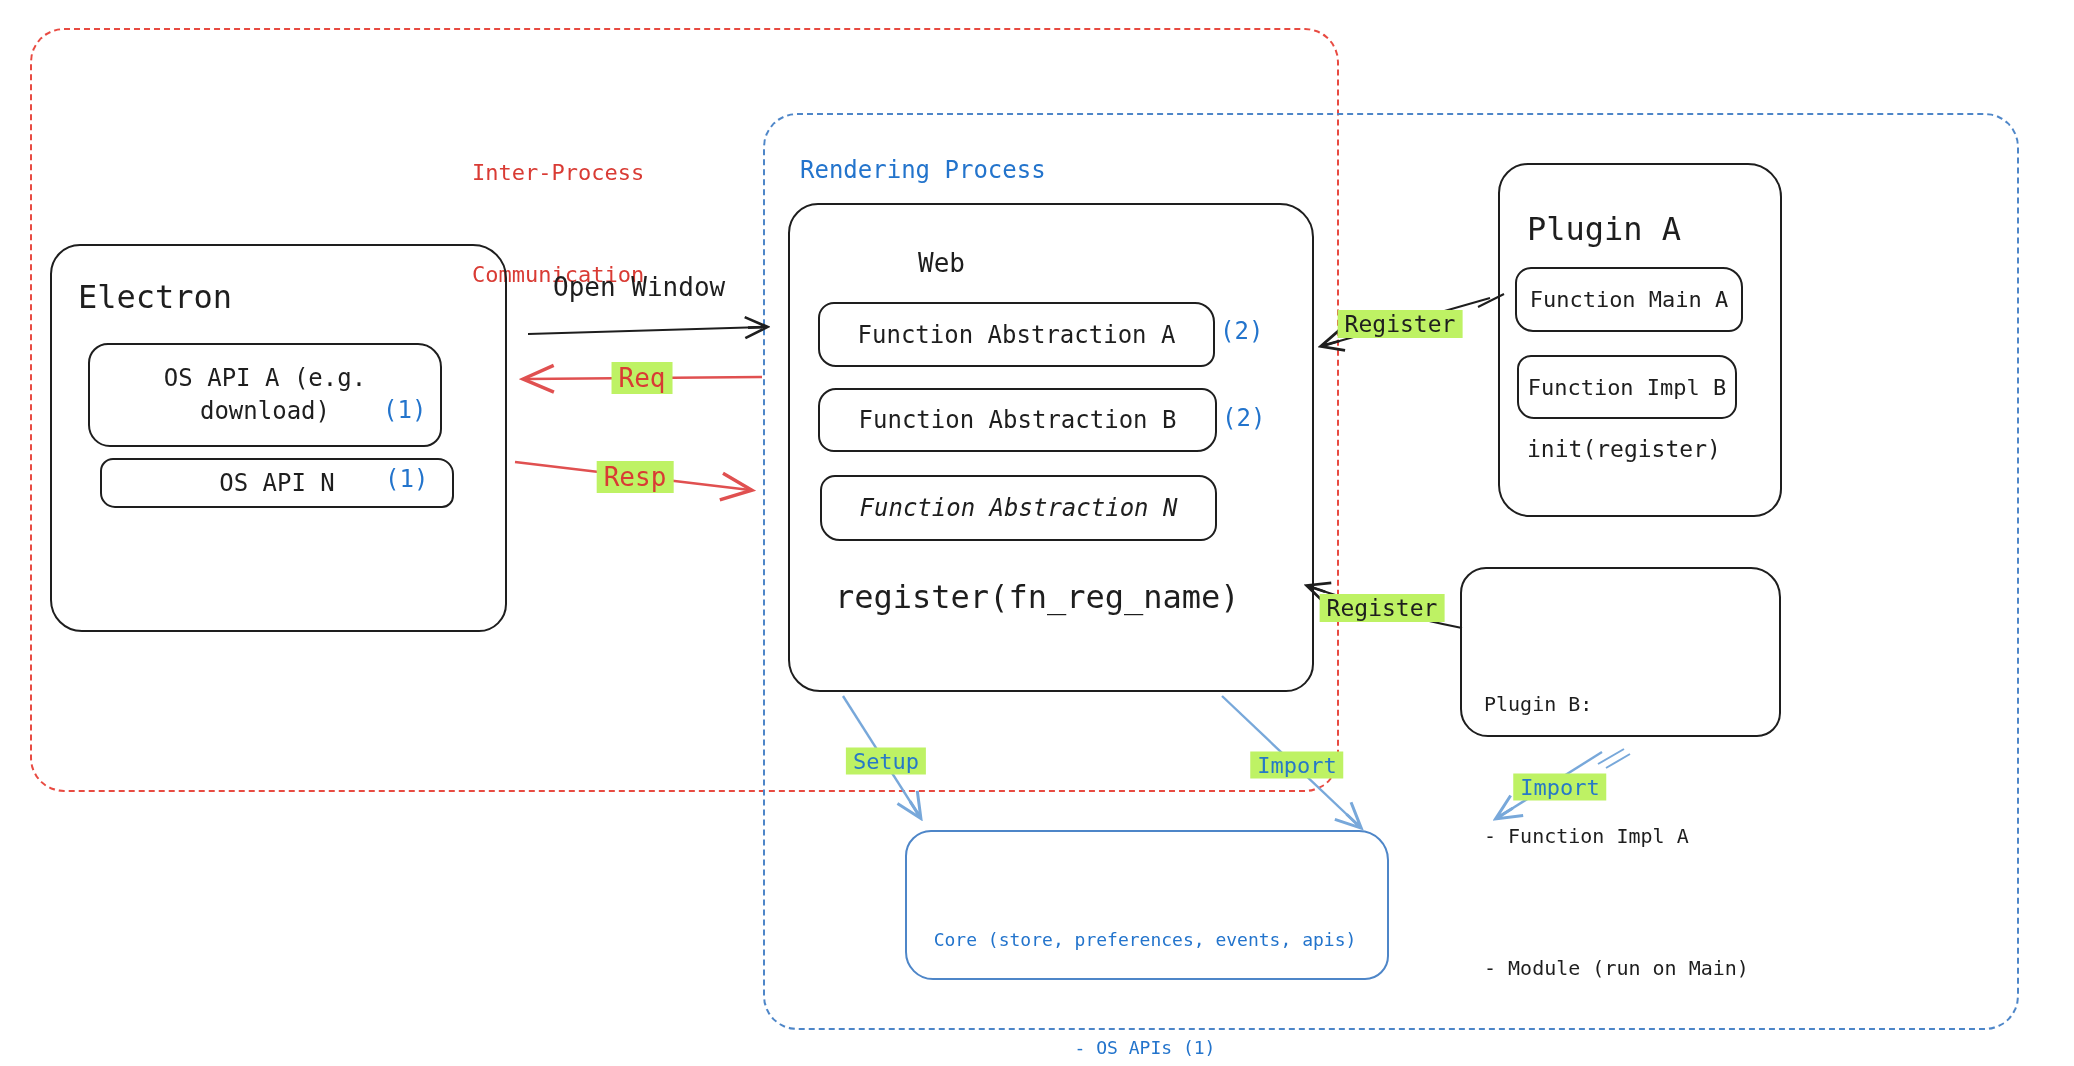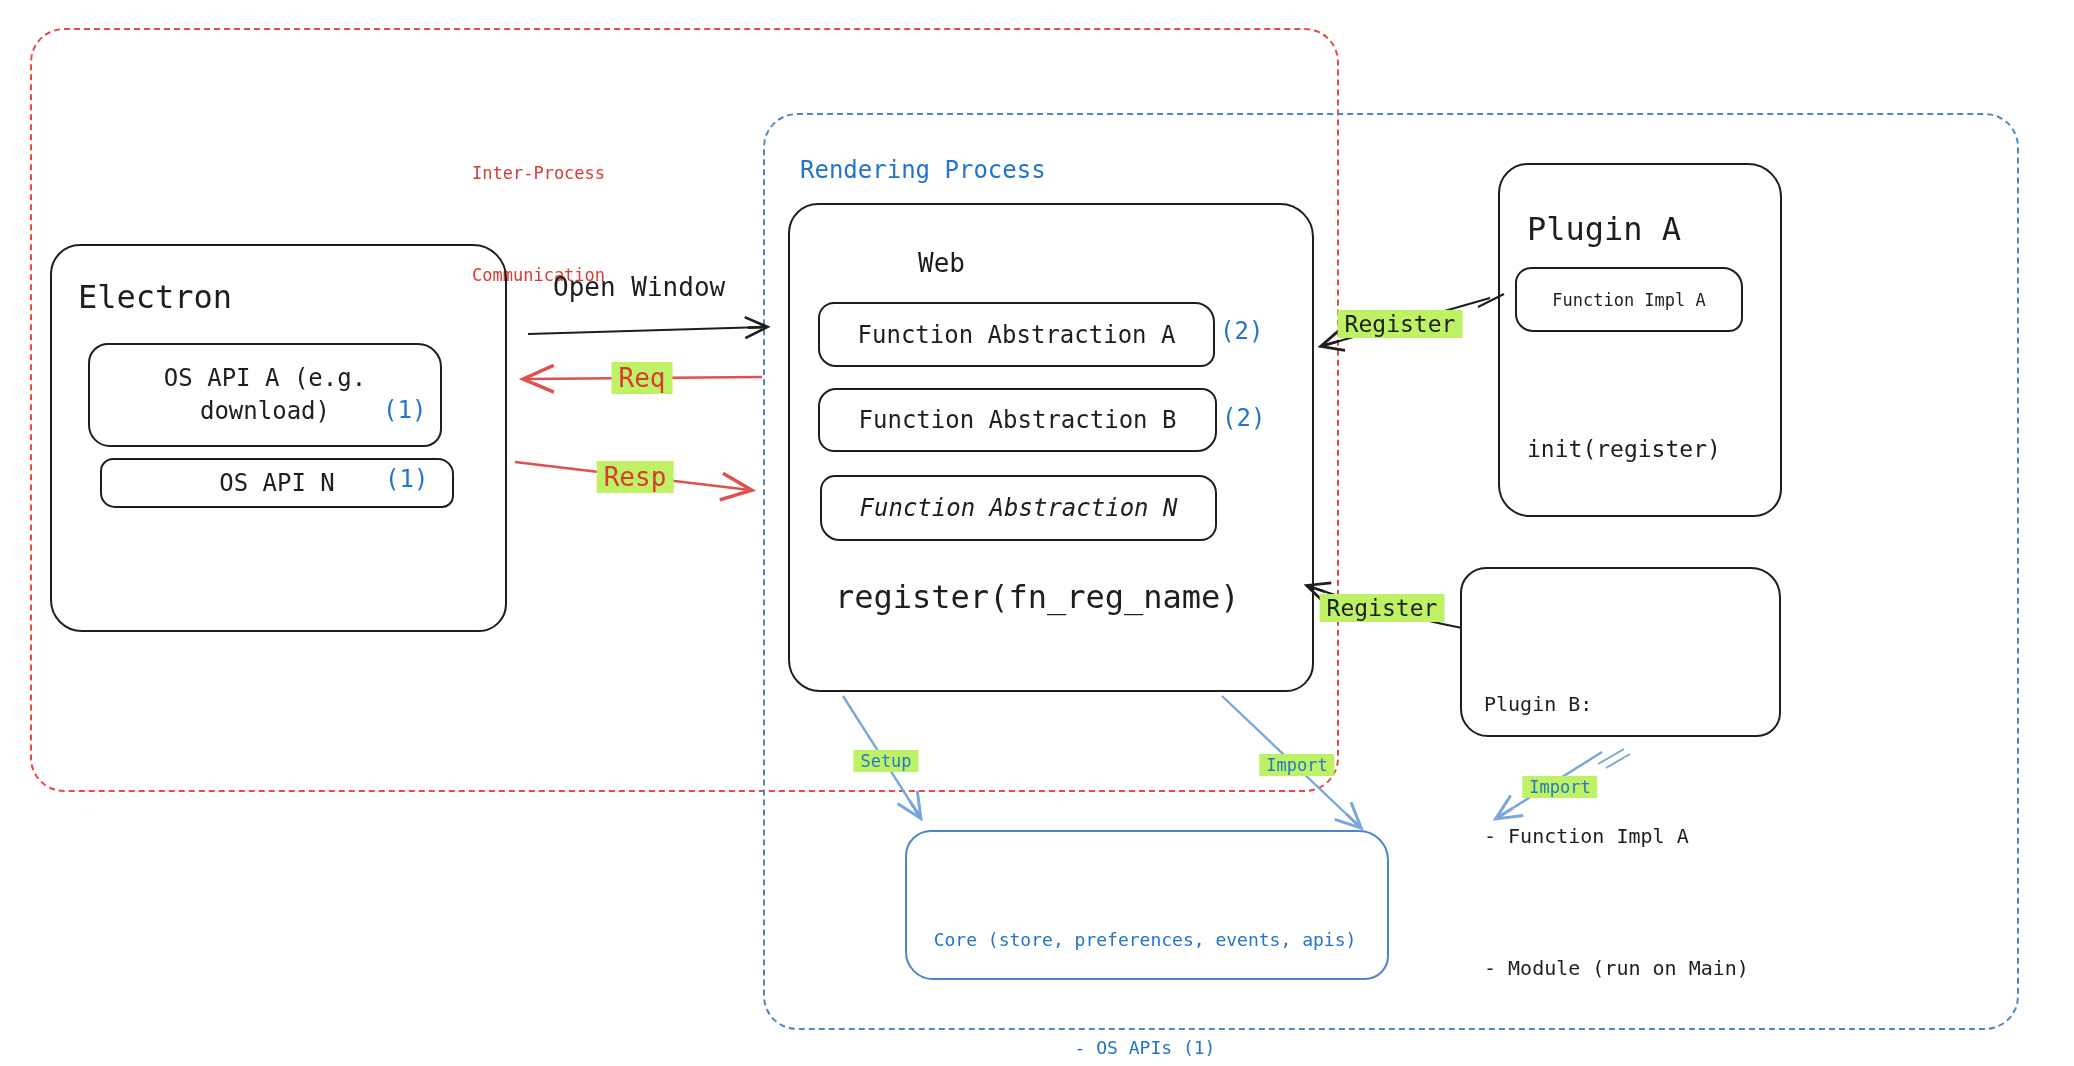--- a/index.html
+++ b/index.html
@@ -15,21 +15,21 @@
   .lbl{position:absolute;white-space:pre;}
   .lbl-on-line{position:absolute;transform:translate(-50%,-50%);background:#bef264;padding:1px 7px;white-space:pre;}
   .red-t{color:#d93b34;}
   .blue-t{color:#2374cc;}
   .lightblue-t{color:#2779c7;}
   svg.connectors{position:absolute;left:0;top:0;width:2074px;height:1066px;pointer-events:none;}
   .f26{font-size:26px;}
   .f25{font-size:32px;}
   .f24{font-size:24px;}
   .f23{font-size:23px;}
-  .f22{font-size:17px;}
+  .f22{font-size:22px;}
   .f20{font-size:20px;}
   .f18{font-size:18px;}
 </style>
 </head>
 <body>
 
 <div class="canvas">
 
   <div class="dash-red" style="left:30px;top:28px;width:1305px;height:760px;"></div>
   <div class="lbl red-t f22" style="left:472px;top:88px;line-height:34px;">
@@ -72,21 +72,24 @@
   <div class="pill" style="left:820px;top:475px;width:393px;height:62px;border-radius:15px 18px 16px 20px;font-style:italic;">
     <div class="f24">Function Abstraction N</div>
   </div>
 
   <div class="lbl f25" style="left:835px;top:578px;">register(fn_reg_name)</div>
 
   <div class="box" style="left:1498px;top:163px;width:280px;height:350px;"></div>
   <div class="lbl f25" style="left:1527px;top:210px;">Plugin A</div>
 
   <div class="pill" style="left:1515px;top:267px;width:224px;height:61px;">
-    <div class="f22">Function Impl A</div>
+    <div class="f22">Function Main A</div>
+  </div>
+  <div class="pill" style="left:1517px;top:355px;width:216px;height:60px;border-radius:14px 18px 15px 17px;">
+    <div class="f22">Function Impl B</div>
   </div>
   <div class="lbl f23" style="left:1527px;top:436px;">init(register)</div>
 
   <div class="box" style="left:1460px;top:567px;width:317px;height:166px;border-radius:26px 30px 24px 28px;"></div>
   <div class="lbl f20" style="left:1484px;top:594px;line-height:44px;">
     <div>Plugin B:</div>
     <div>- Function Impl A</div>
     <div>- Module (run on Main)</div>
   </div>
 

